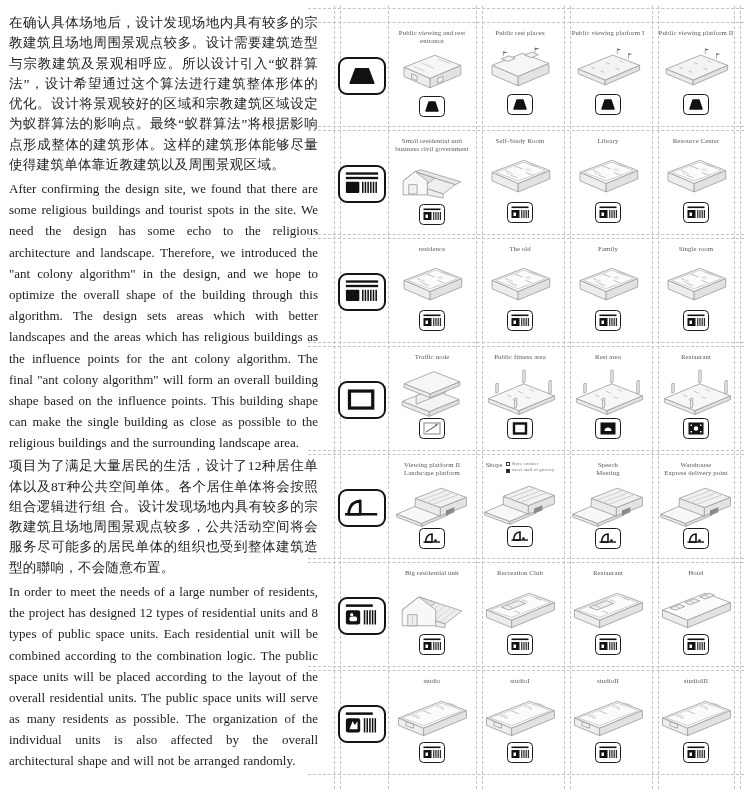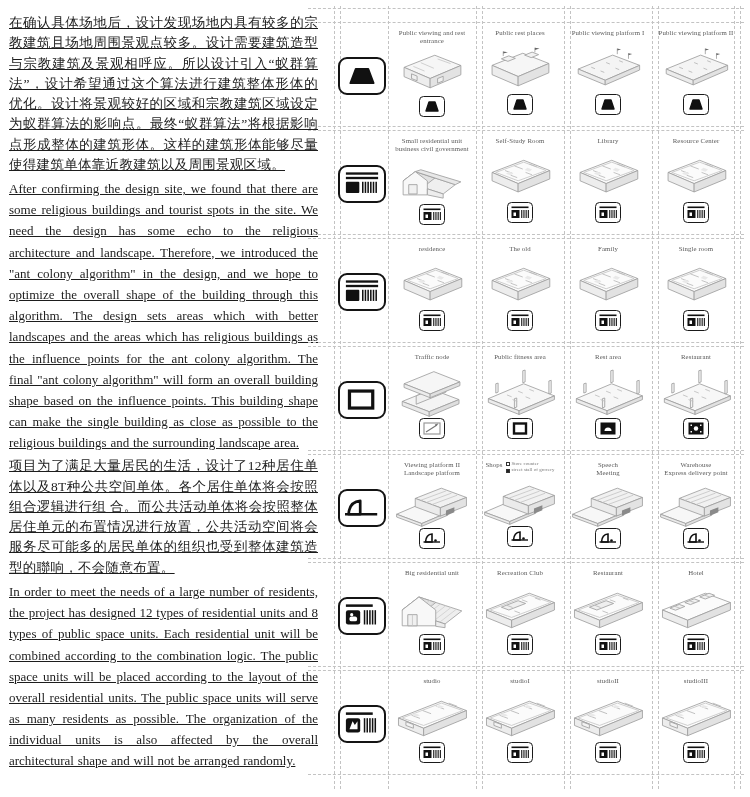--- a/index.html
+++ b/index.html
@@ -2,21 +2,21 @@
 <html><head>
 <meta charset="utf-8">
 <style>
   html,body{margin:0;padding:0;}
   body{width:750px;height:797px;background:#ffffff;overflow:hidden;position:relative;
        font-family:"Liberation Serif", serif;}
   .page{position:absolute;inset:0;background:#fff;}
 
   
   .textcol{position:absolute;left:0;top:0;width:326px;padding:13px 8px 0 9px;
-           box-sizing:border-box;color:#1d1d1d;text-decoration:underline;}
+           box-sizing:border-box;color:#1d1d1d;}
   p.para{margin:0 0 3px 0;text-align:justify;}
   p.zh{font-size:13.5px;line-height:1.5;letter-spacing:.3px;}
   p.en{font-size:13px;line-height:1.63;word-spacing:.5px;}
 
   
   .panel{position:absolute;left:330px;top:0;width:420px;height:797px;}
   .vline{position:absolute;top:6px;bottom:8px;width:0;border-left:1px dashed #c3c3c3;}
   .hline{position:absolute;height:0;border-top:1px dashed #c3c3c3;left:-22px;width:436px;}
   .grow{position:absolute;left:0;width:412px;height:100px;}
   .rowicon{position:absolute;left:8px;top:31px;width:48px;height:38px;
@@ -38,21 +38,21 @@
   .mini svg{width:100%;height:100%;display:block;}
 </style>
 </head>
 <body>
 
 <div class="page">
 
   <div class="textcol">
     <p class="para zh">在确认具体场地后，设计发现场地内具有较多的宗教建筑且场地周围景观点较多。设计需要建筑造型与宗教建筑及景观相呼应。所以设计引入“蚁群算法”，设计希望通过这个算法进行建筑整体形体的优化。设计将景观较好的区域和宗教建筑区域设定为蚁群算法的影响点。最终“蚁群算法”将根据影响点形成整体的建筑形体。这样的建筑形体能够尽量使得建筑单体靠近教建筑以及周围景观区域。</p>
     <p class="para en">After confirming the design site, we found that there are some religious buildings and tourist spots in the site. We need the design has some echo to the religious architecture and landscape. Therefore, we introduced the "ant colony algorithm" in the design, and we hope to optimize the overall shape of the building through this algorithm. The design sets areas which with better landscapes and the areas which has religious buildings as the influence points for the ant colony algorithm. The final "ant colony algorithm" will form an overall building shape based on the influence points. This building shape can make the single building as close as possible to the religious buildings and the surrounding landscape area.</p>
-    <p class="para zh">项目为了满足大量居民的生活，设计了12种居住单体以及8T种公共空间单体。各个居住单体将会按照组合逻辑进行组 合。而公共活动单体将会按照整体居住单元的布置情况进行放置，公共活动空间将会服务尽可能多的居民单体的组织也受到整体建筑造型的聯响，不会随意布置。</p>
+    <p class="para zh">项目为了满足大量居民的生活，设计了12种居住单体以及8T种公共空间单体。各个居住单体将会按照组合逻辑进行组 合。设计发现场地内具有较多的宗教建筑且场地周围景观点较多，公共活动空间将会服务尽可能多的居民单体的组织也受到整体建筑造型的聯响，不会随意布置。</p>
     <p class="para en">In order to meet the needs of a large number of residents, the project has designed 12 types of residential units and 8 types of public space units. Each residential unit will be combined according to the combination logic. The public space units will be placed according to the layout of the overall residential units. The public space units will serve as many residents as possible. The organization of the individual units is also affected by the overall architectural shape and will not be arranged randomly.</p>
   </div>
 
   <div class="panel">
       <div class="vline" style="left: 4px;"></div>
       <div class="vline" style="left: 10px;"></div>
       <div class="vline" style="left: 58px;"></div>
       <div class="vline" style="left: 146px;"></div>
       <div class="vline" style="left: 152px;"></div>
       <div class="vline" style="left: 234px;"></div>

